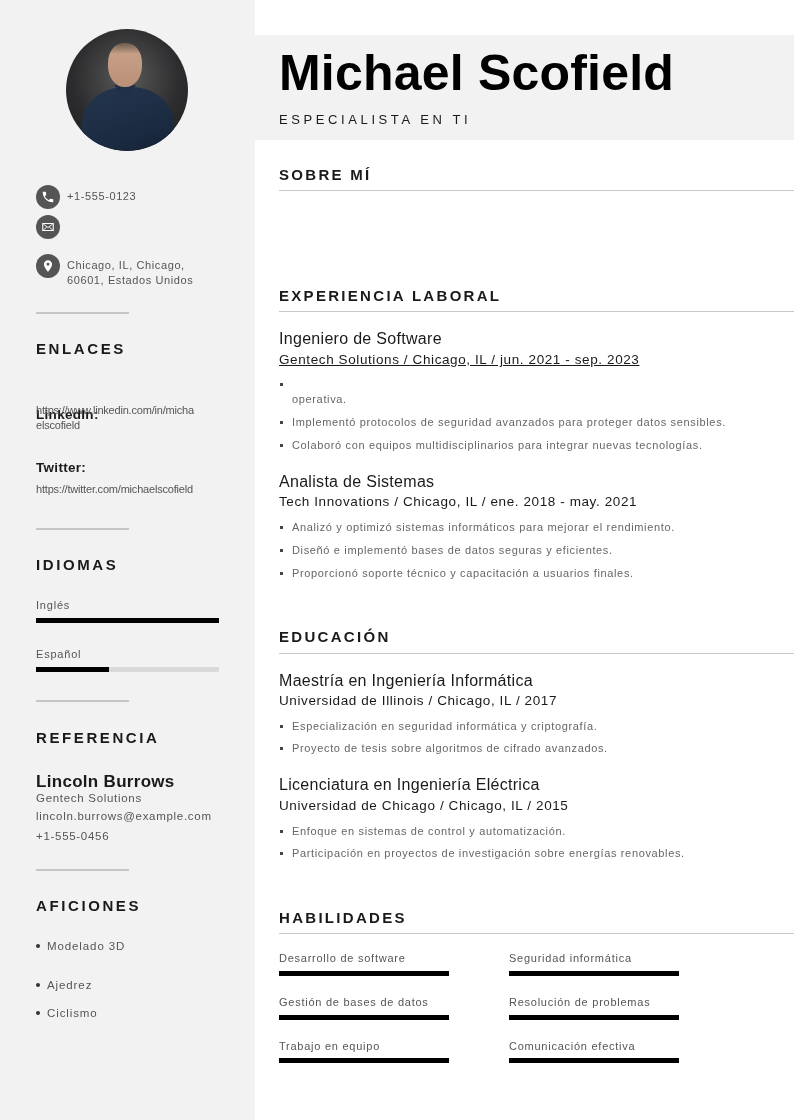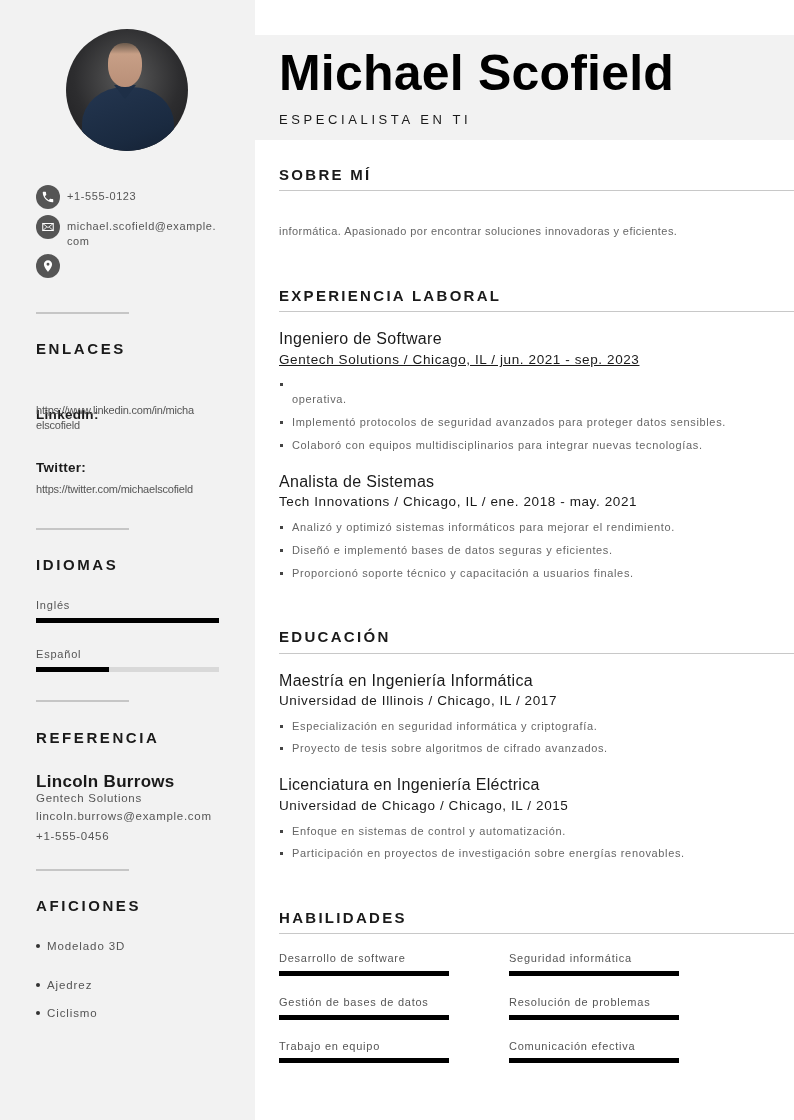--- a/index.html
+++ b/index.html
@@ -74,31 +74,31 @@
   <span class="txt">+1-555-0123</span>
 </div>
 
 <div class="contact" style="top:215px;">
   <span class="ic">
     <svg viewBox="0 0 24 24">
         <path d="M3 6h18v12H3z" fill="none" stroke="#fff" stroke-width="1.8"></path>
         <path d="M3 6l9 7 9-7M3 18l7-6M21 18l-7-6" fill="none" stroke="#fff" stroke-width="1.5"></path>
       </svg>
   </span>
-  <span class="txt">
-    <span>michael.scofield@example.</span><br>
-    <span>com</span>
-  </span>
 </div>
 
 <div class="contact" style="top:254px;">
   <span class="ic">
     <svg viewBox="0 0 24 24">
         <path d="M12 2C8.1 2 5 5.1 5 9c0 5.2 7 13 7 13s7-7.8 7-13c0-3.9-3.1-7-7-7zm0 9.5a2.5 2.5 0 1 1 0-5 2.5 2.5 0 0 1 0 5z"></path>
       </svg>
+  </span>
+  <span class="txt">
+    <span>Chicago, IL, Chicago,</span><br>
+    <span>60601, Estados Unidos</span>
   </span>
 </div>
 
 <div class="sdiv" style="top:312px;"></div>
 
 <div class="s-h" style="top:340px;">ENLACES</div>
 <div class="link-label" style="top:383px;margin-top:24px;">LinkedIn:</div>
 <div class="link-url" style="top:403px;">
   <span>https://www.linkedin.com/in/micha</span><br>
   <span>elscofield</span>
@@ -134,21 +134,20 @@
 <div class="hobby" style="top:994px;margin-top:13px;"><span class="dot"></span><span>Ciclismo</span></div>
 
 <div class="header-band"></div>
 <div class="name">Michael Scofield</div>
 <div class="role">ESPECIALISTA EN TI</div>
 
 <div class="m-h" style="top:166px;">SOBRE MÍ</div>
 <div class="m-rule" style="top:190px;"></div>
 <div class="summary" style="top:209px;">
   <br>
-  <span>informática. Apasionado por encontrar soluciones innovadoras y eficientes.</span>
 </div>
 
 <div class="m-h" style="top:287px;">EXPERIENCIA LABORAL</div>
 <div class="m-rule" style="top:311px;"></div>
 
 <div class="job-title" style="top:330px;">Ingeniero de Software</div>
 <div class="job-sub" style="top:352px;text-decoration:underline;">Gentech Solutions / Chicago, IL / jun. 2021 - sep. 2023</div>
 <div class="bullet" style="top:377px;">
   <br>
   <span>operativa.</span>

